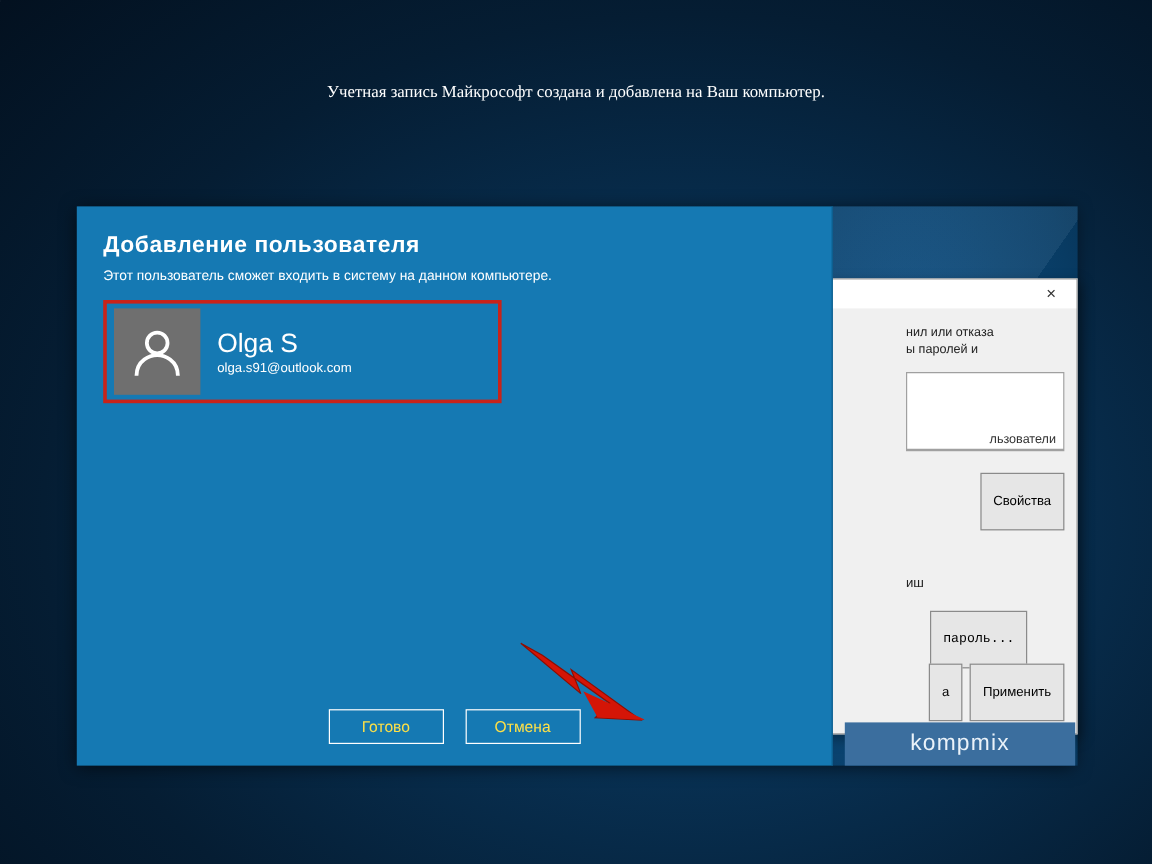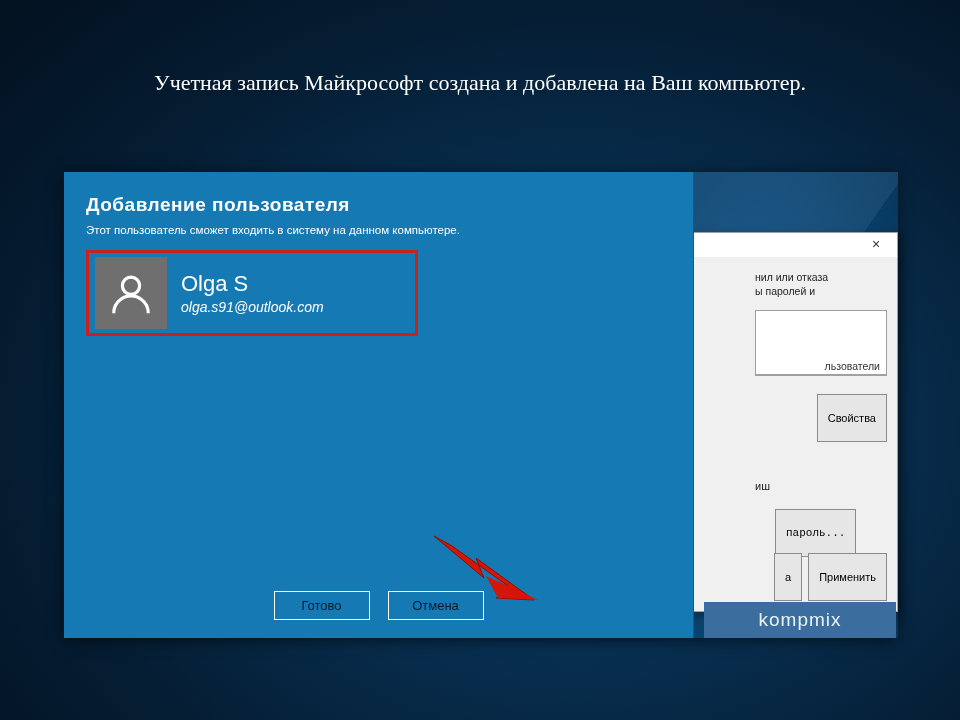--- a/index.html
+++ b/index.html
@@ -11,21 +11,21 @@
       radial-gradient(ellipse 900px 700px at 60% 60%, #0a3a66 0%, #083052 30%, #051d33 60%, #020c18 100%);
     position: relative;
   }
   .caption {
     position: absolute;
     top: 70px;
     left: 0; right: 0;
     text-align: center;
     color: #ffffff;
     font-family: "Times New Roman", serif;
-    font-size: 22px;
+    font-size: 14px;
   }
   .screenshot {
     position: absolute;
     left: 64px;
     top: 172px;
     width: 832px;
     height: 466px;
     background: #0a2338;
     box-shadow: 0 2px 14px rgba(0,0,0,0.6);
   }
@@ -64,32 +64,32 @@
     width: 72px; height: 72px;
     margin-left: 6px;
     background: #6f6f6f;
     display: flex;
     align-items: center;
     justify-content: center;
   }
   .avatar svg { width: 46px; height: 46px; }
   .user-text { margin-left: 14px; }
   .user-name { font-size: 22px; font-weight: 300; }
-  .user-email { font-size: 14px; margin-top: 2px; font-style: italic; }
+  .user-email { font-size: 11px; margin-top: 2px; }
   .btn-row {
     position: absolute;
     left: 0; right: 0; bottom: 18px;
     display: flex;
     justify-content: center;
     gap: 18px;
   }
   .win-btn {
     border: 1.5px solid #ffffff;
     background: transparent;
-    color: #0f172a;
+    color: #fde047;
     font-family: inherit;
     font-size: 13px;
     padding: 6px 0;
     width: 96px;
     text-align: center;
     cursor: pointer;
   }
   .arrow {
     position: absolute;
     left: 362px; top: 356px;

